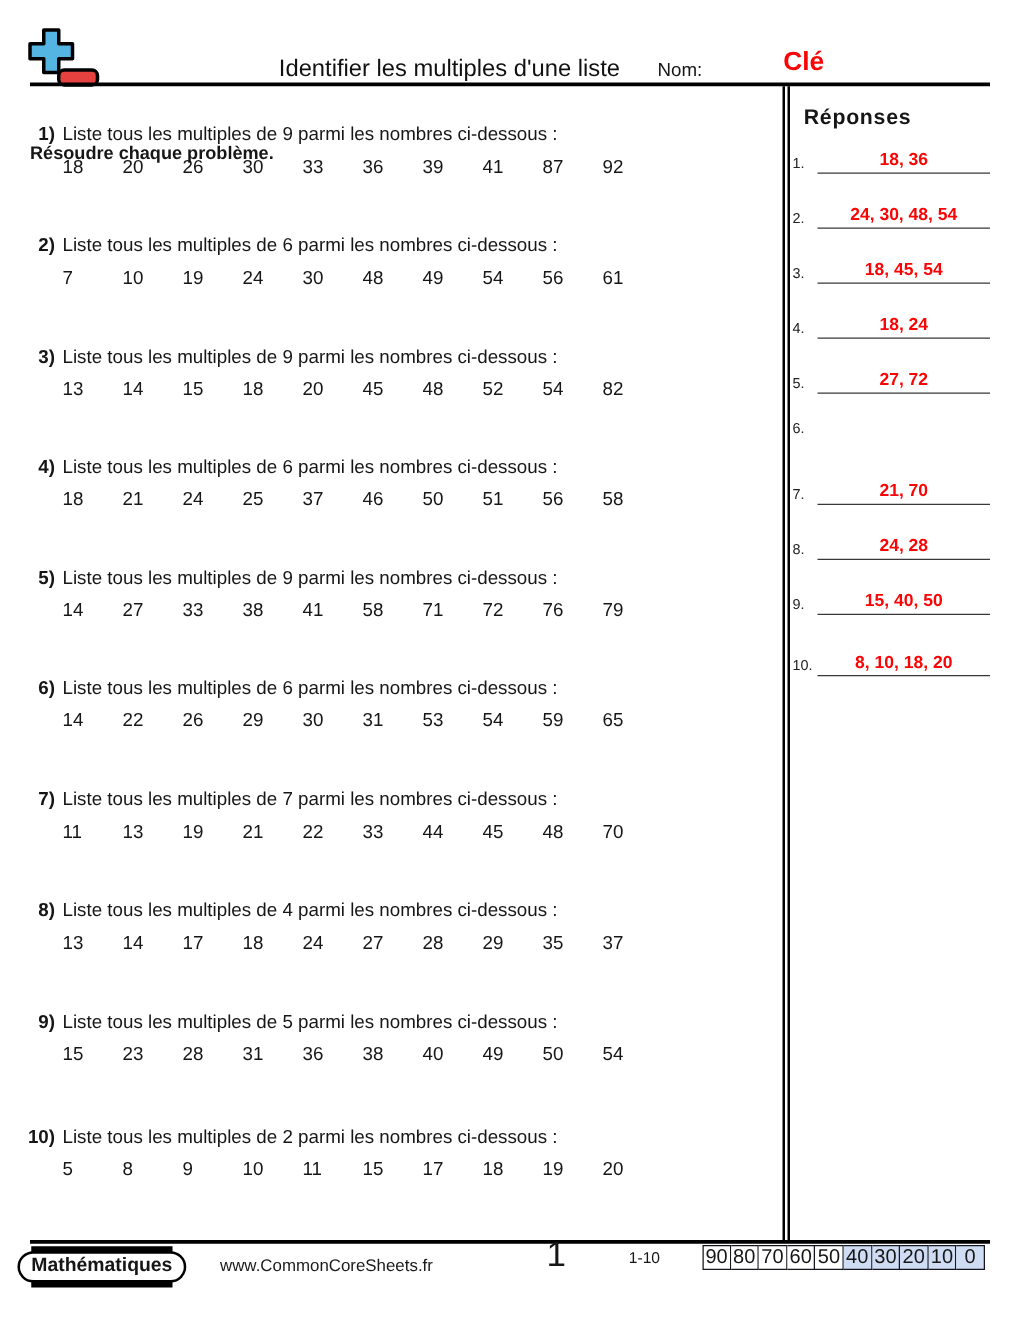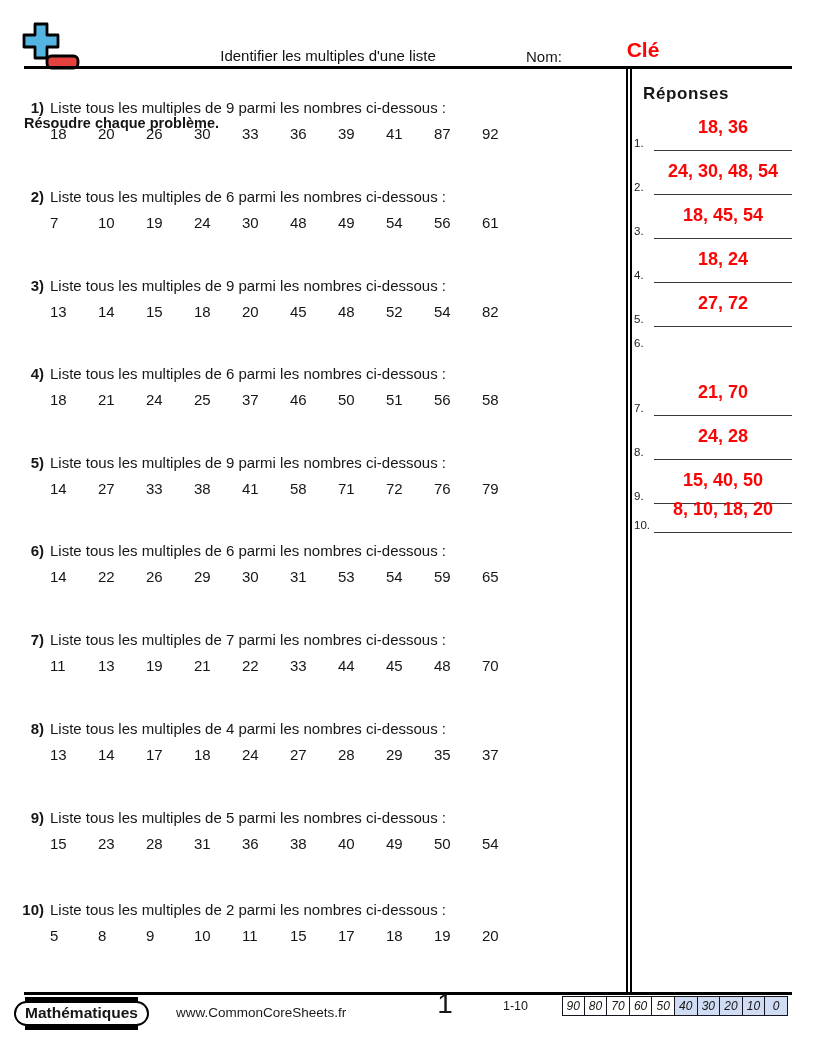--- a/index.html
+++ b/index.html
@@ -10,21 +10,21 @@
     height: 1056px;
     background: #fff;
     font-family: "Liberation Sans", sans-serif;
     color: #161616;
     overflow: hidden;
   }
   
   .logo { position: absolute; left: 21px; top: 22px; }
   .title {
     position: absolute; left: 160px; top: 44px; width: 336px;
-    text-align: center; font-size: 15px; line-height: 24px; color: #111;
+    text-align: right; font-size: 19px; line-height: 24px; color: #111;
   }
   .nom { position: absolute; left: 526px; top: 48px; font-size: 15px; }
   .cle {
     position: absolute; left: 593px; top: 38px; width: 100px; text-align: center;
     font-size: 21px; font-weight: bold; color: var(--answer-red, #fa0505);
   }
   .header-line { position: absolute; left: 24px; top: 66px; width: 768px; height: 3px; background: #000; }
   .instruction { position: absolute; left: 24px; top: 75px; font-size: 14.5px; font-weight: bold; margin-top: 40px; }
   
   .vline { position: absolute; top: 69px; width: 1.7px; height: 924px; background: #000; }
@@ -34,22 +34,22 @@
     position: absolute; left: 643px; top: 84px; width: 160px; 
     font-size: 17px; font-weight: bold; letter-spacing: 0.6px;
     text-underline-offset: 3px; text-decoration-thickness: 1.5px;
   }
   .answer-row {
     position: absolute; left: 634px; width: 158px;
     display: flex; align-items: flex-end;
   }
   .a-num { width: 20px; flex: none; font-size: 11.5px; color: #222; padding-bottom: 2px; }
   .a-line {
-    flex: 1; text-align: center; font-size: 18px; font-weight: bold;
-    color: var(--answer-red, #fa0505); line-height: 22px; padding-bottom: 12px;
+    flex: 1; text-align: center; font-size: 14px; font-weight: bold;
+    color: var(--answer-red, #fa0505); line-height: 22px; padding-bottom: 0;
     border-bottom: 1.6px solid #383838;
   }
   
   .problem { position: absolute; left: 14px; width: 606px; }
   .p-head { display: flex; line-height: 20px; }
   .p-num { width: 30px; flex: none; text-align: right; font-weight: bold; font-size: 15px; }
   .p-text { margin-left: 6px; font-size: 15px; }
   .p-nums { display: flex; margin-left: 36px; margin-top: 6px; line-height: 20px; }
   .num { width: 30px; flex: none; margin-right: 18px; font-size: 15px; text-align: left; }
   
@@ -62,21 +62,21 @@
     background: #fff; border: 2.4px solid #000; border-radius: 16px;
     font-weight: bold; font-size: 15.5px; padding: 1px 9px 2px; white-space: nowrap;
   }
   .website { position: absolute; left: 176px; top: 1005px; font-size: 13.5px; color: #1a1a1a; }
   .page-num { position: absolute; left: 423px; top: 988px; width: 44px; text-align: center; font-size: 28px; }
   .score-label { position: absolute; left: 503px; top: 999px; width: 54px; font-size: 12.5px; }
   .score-table { position: absolute; left: 562px; top: 996px; display: flex; }
   .score-cell {
     width: 22.6px; height: 20px; border: 1.6px solid #15151f; border-left: none;
     display: flex; align-items: center; justify-content: center;
-    font-size: 12px; background: #fff; font-style: italic;
+    font-size: 16px; background: #fff;
   }
   .score-cell.first { border-left: 1.6px solid #15151f; }
   .score-cell.hl { background: var(--score-highlight, #cfdcf3); }
 </style>
 </head>
 <body>
 
 <div class="sheet">
 
   <svg class="logo" width="62" height="50" viewBox="0 0 62 50" aria-hidden="true">
@@ -322,21 +322,21 @@
   <div class="answer-row" style="top: 425px;">
     <span class="a-num">8.</span>
     <span class="a-line">24, 28</span>
   </div>
 
   <div class="answer-row" style="top: 469px;">
     <span class="a-num">9.</span>
     <span class="a-line">15, 40, 50</span>
   </div>
 
-  <div class="answer-row" style="top: 498px; justify-content: space-between;">
+  <div class="answer-row" style="top: 518px; justify-content: space-between;">
     <span class="a-num">10.</span>
     <span class="a-line">8, 10, 18, 20</span>
   </div>
 </div>
 
   <div class="footer-line"></div>
   <div class="badge">
     <span class="badge-pill">Mathématiques</span>
   </div>
   <div class="website">www.CommonCoreSheets.fr</div>

